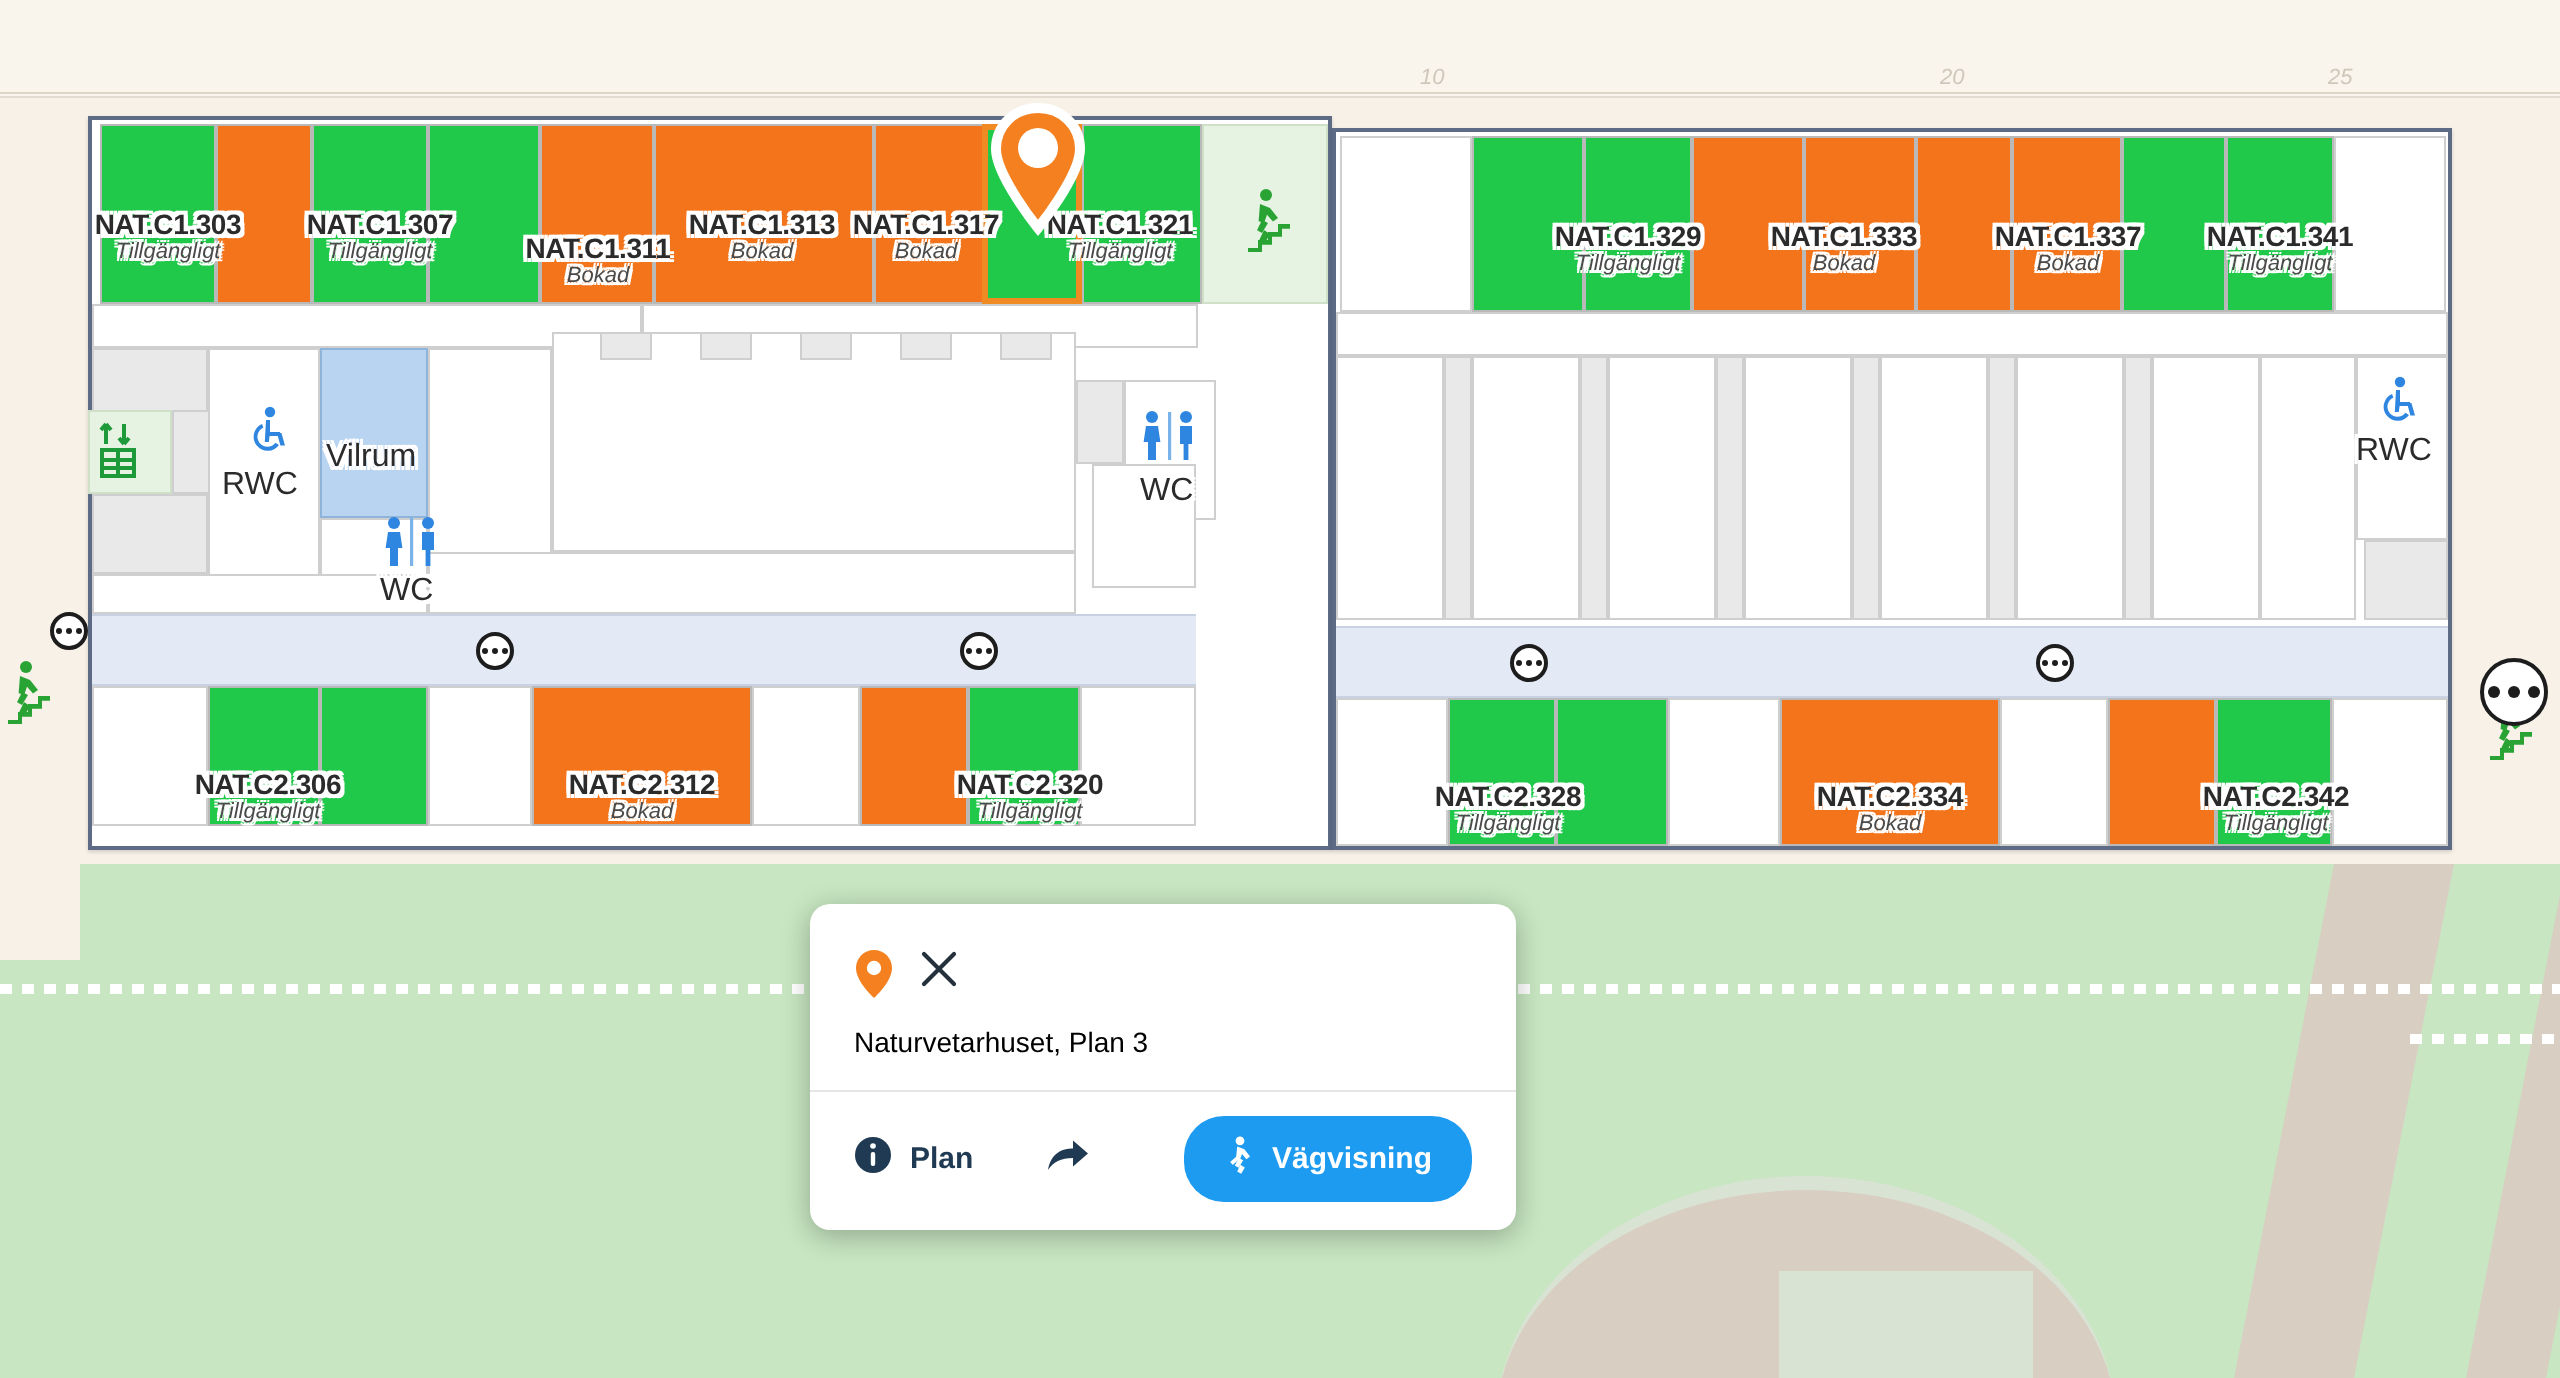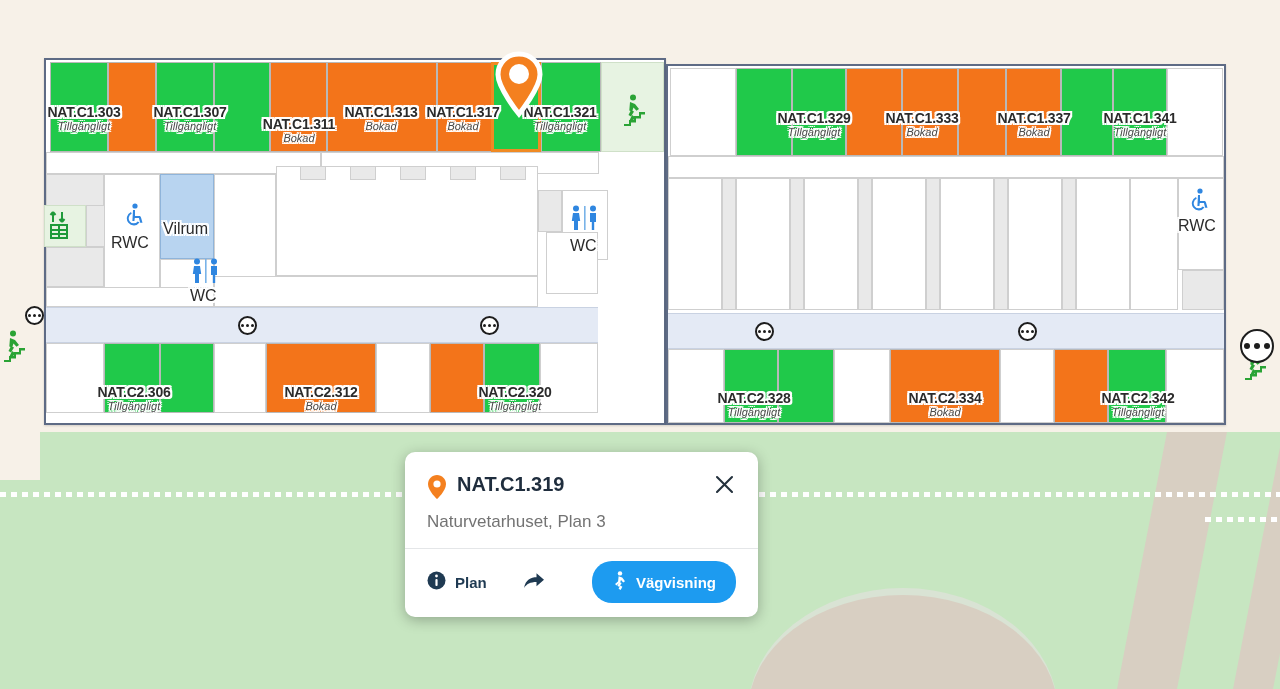--- a/index.html
+++ b/index.html
@@ -126,21 +126,21 @@
   .card-body { padding:20px 22px 16px 22px; }
   .card-head { display:flex; align-items:flex-start; }
   .card-pin { margin-right:10px; margin-top:2px; flex:0 0 auto; }
   .card-title {
     font-size:20px; font-weight:bold; color:#1f2d3d; flex:1 1 auto; line-height:24px;
   }
   .card-close {
     width:24px; height:24px; flex:0 0 auto; cursor:pointer;
     display:flex; align-items:center; justify-content:center;
   }
-  .card-sub { font-size:17px; color:#737373; margin-top:8px; }
+  .card-sub { font-size:14px; color:#000000; margin-top:8px; }
   .chips { display:flex; gap:10px; margin-top:14px; }
   .chip {
     background:#f0f1f2; border-radius:5px; padding:5px 12px;
     font-size:14px; color:#3c4650; display:flex; align-items:center; gap:6px;
   }
   .btn-book {
     margin-top:16px; display:inline-flex; align-items:center; gap:9px;
     background:#2bbf4f; color:#fff; border:none; border-radius:22px;
     padding:11px 22px; font-size:15px; font-weight:bold; cursor:pointer;
     font-family:"Liberation Sans", sans-serif;
@@ -168,20 +168,26 @@
 
   <div class="basemap"></div>
   <div class="park"></div>
   <div class="park-notch"></div>
   <div class="road road-a"></div>
   <div class="road road-b"></div>
   <div class="blob"></div>
   <div class="dotted-path"></div>
   <div class="dotted-path p2"></div>
 
+  <div class="ruler">
+    <div class="ruler-line"></div>
+    <div class="tick" style="left:710px">10</div>
+    <div class="tick" style="left:970px">20</div>
+    <div class="tick" style="left:1164px">25</div>
+  </div>
 
   <div class="bld bld-left"></div>
 
   <div class="room green" style="left:50px;  top:62px; width:58px;  height:90px;"></div>
   <div class="room orange" style="left:108px; top:62px; width:48px;  height:90px;"></div>
   <div class="room green" style="left:156px; top:62px; width:58px;  height:90px;"></div>
   <div class="room green" style="left:214px; top:62px; width:56px;  height:90px;"></div>
   <div class="room orange" style="left:270px; top:62px; width:57px;  height:90px;"></div>
   <div class="room orange" style="left:327px; top:62px; width:110px; height:90px;"></div>
   <div class="room orange" style="left:437px; top:62px; width:55px;  height:90px;"></div>
@@ -470,21 +476,20 @@
 
   <div class="card">
     <div class="card-body">
       <div class="card-head">
         <span class="card-pin">
           <svg width="20" height="26" viewBox="0 0 20 26">
             <path d="M10 1 C5 1 1 5 1 10 C1 17 10 25 10 25 C10 25 19 17 19 10 C19 5 15 1 10 1 Z" fill="#f4801f"></path>
             <circle cx="10" cy="10" r="3.6" fill="#ffffff"></circle>
           </svg>
         </span>
-        <div class="card-title">NAT.C1.319</div>
         <div class="card-close">
           <svg width="19" height="19" viewBox="0 0 19 19">
             <path d="M2 2 L17 17 M17 2 L2 17" stroke="#24313d" stroke-width="2.1" stroke-linecap="round"></path>
           </svg>
         </div>
       </div>
       <div class="card-sub">Naturvetarhuset, Plan 3</div>
     </div>
     <div class="card-foot">
       <div class="foot-info">

